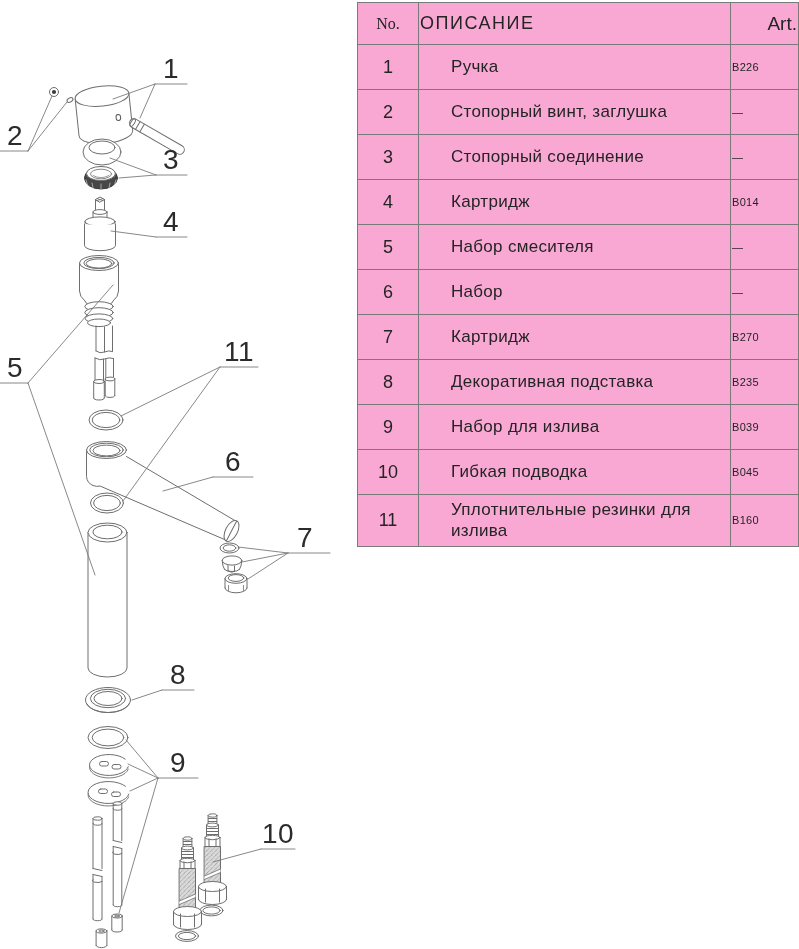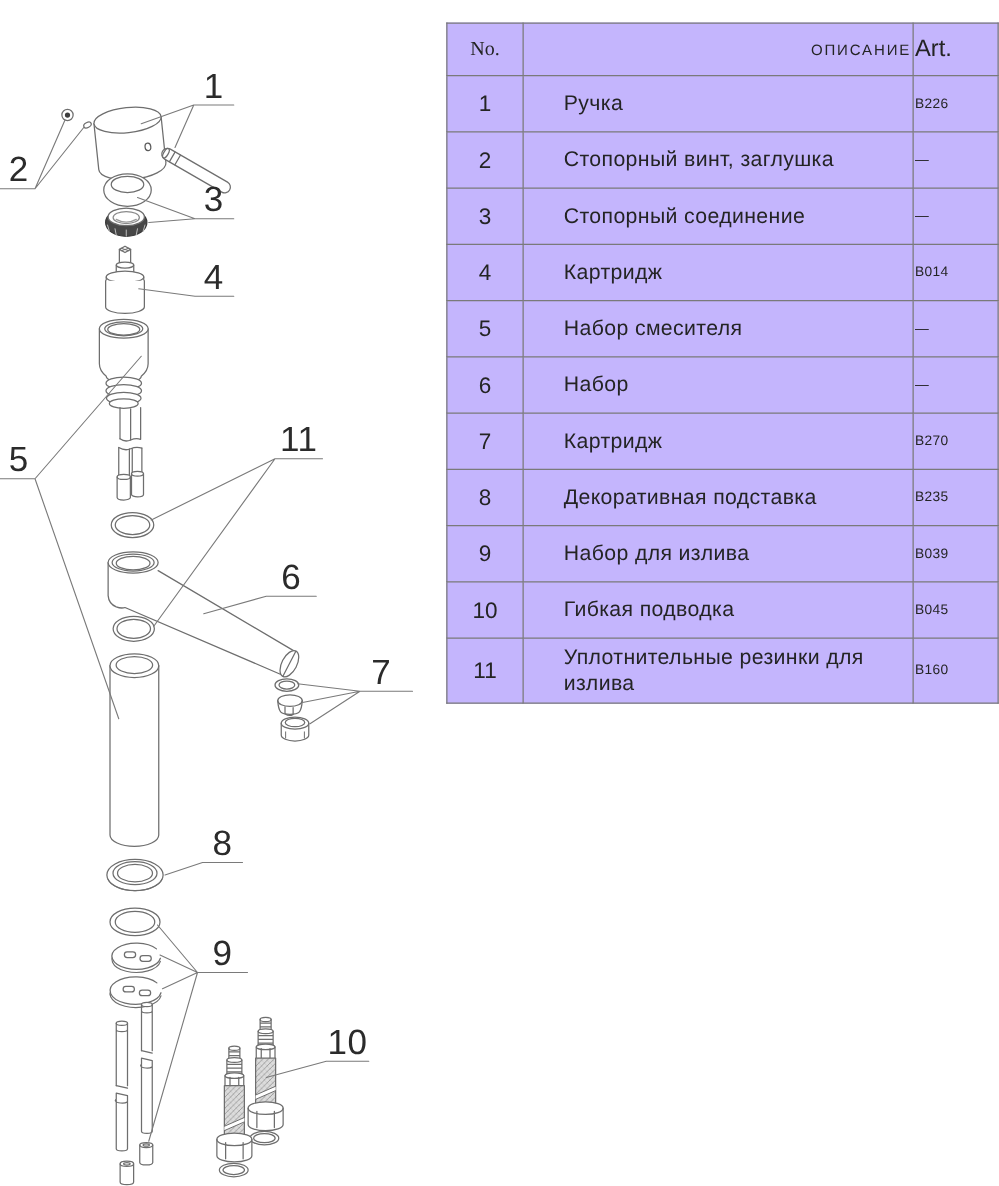--- a/index.html
+++ b/index.html
@@ -10,29 +10,29 @@
   .diagram-wrap{position:absolute;left:0;top:0;width:357px;height:949px;}
   .diagram-wrap svg{position:absolute;left:0;top:0;}
   .callout{
     position:absolute;transform:translate(-50%,-100%);
     font-size:28px;line-height:1;color:#2b2b2b;letter-spacing:.5px;
     font-family:"Liberation Sans",sans-serif;white-space:nowrap;
   }
 
   
   .parts-table{
-    position:absolute;left:357px;top:18px;width:441px;
-    border-collapse:collapse;table-layout:fixed;color:#242424;background:#c4b5fd;
+    position:absolute;left:357px;top:2px;width:441px;
+    border-collapse:collapse;table-layout:fixed;color:#242424;background:#f9a8d4;
   }
   .parts-table th,.parts-table td{border:1px solid #7a7a7a;vertical-align:middle;}
   .parts-table thead tr{height:42px;}
   .parts-table tbody tr{height:45px;}
   .h-no{font-family:"Liberation Serif",serif;font-size:16px;font-weight:400;text-align:center;}
-  .h-desc{font-size:12px;font-weight:400;letter-spacing:1.5px;text-align:right;}
-  .h-art{font-size:19px;font-weight:400;text-align:left;}
+  .h-desc{font-size:18px;font-weight:400;letter-spacing:1.5px;text-align:left;}
+  .h-art{font-size:19px;font-weight:400;text-align:right;}
   .col-no{text-align:center;font-size:18px;}
   .col-desc{text-align:left;font-size:17px;letter-spacing:.3px;padding:4px 10px 4px 32px;line-height:1.25;}
   .col-desc .wrapbox{max-width:252px;}
   .col-art{text-align:left;font-size:11px;letter-spacing:.3px;}
 </style>
 </head>
 <body>
 
 <div class="stage">
 

